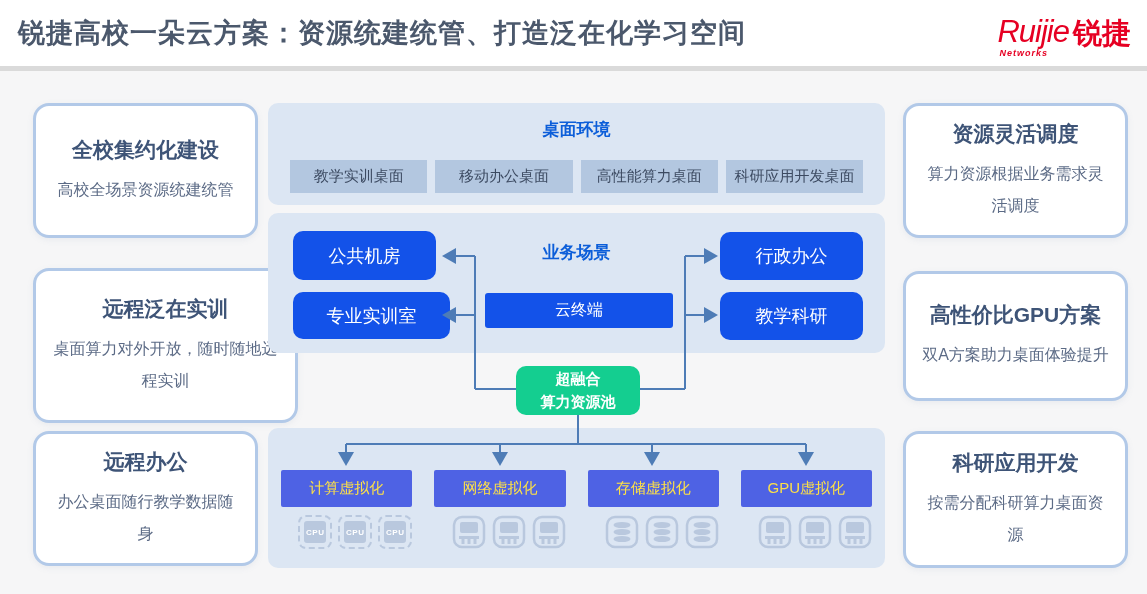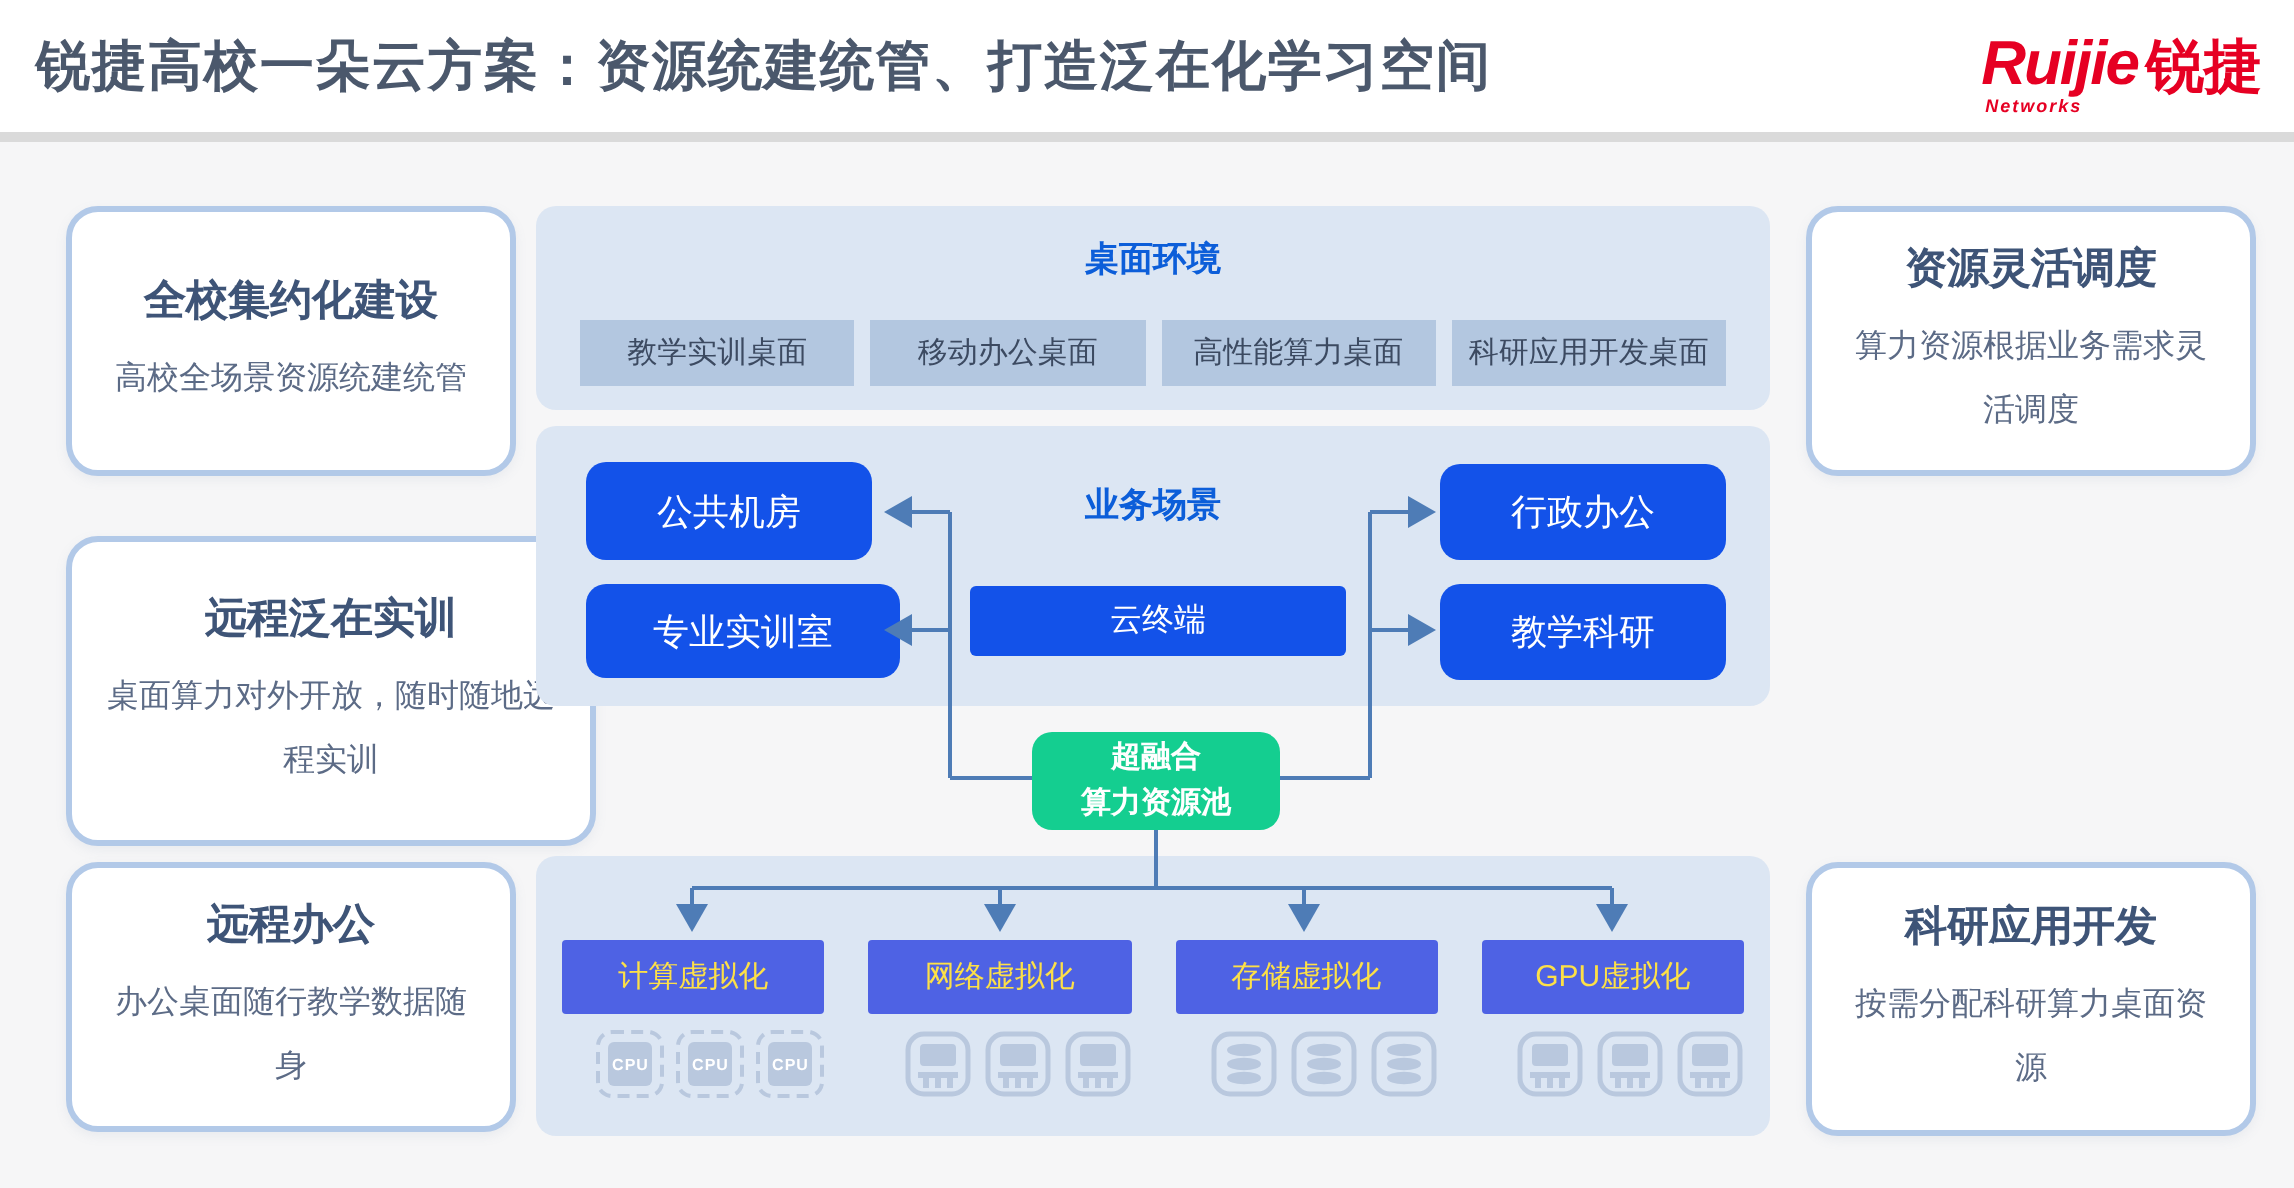--- a/index.html
+++ b/index.html
@@ -4,21 +4,21 @@
 <style>
   * { margin:0; padding:0; box-sizing:border-box; }
   body { font-family:"Liberation Sans","DejaVu Sans",sans-serif; background:#f6f6f7; }
   .slide { position:relative; width:1147px; height:594px; background:#f6f6f7; overflow:hidden; }
 
   
   .header { position:absolute; left:0; top:0; width:1147px; height:66px; background:#ffffff; }
   .page-title { position:absolute; left:18px; top:15px; font-size:27px; font-weight:bold; color:#4b586c; letter-spacing:1px; }
   .logo { position:absolute; right:16px; top:14px; display:flex; align-items:flex-start; color:#e60023; }
   .logo-en { position:relative; display:inline-block; }
-  .logo-ruijie { font-size:31px; font-weight:bold; font-style:italic; letter-spacing:-1px; }
+  .logo-ruijie { font-size:31px; font-weight:normal; font-style:italic; letter-spacing:-1px; }
   .logo-networks { position:absolute; left:2px; bottom:-8px; font-size:9px; font-weight:bold; font-style:italic; letter-spacing:1px; }
   .logo-cn { font-size:29px; font-weight:bold; margin-left:4px; }
   .divider { position:absolute; left:0; top:66px; width:1147px; height:5px; background:#dadada; }
 
   
   .card { position:absolute; background:#ffffff; border:3px solid #b2c9e8; border-radius:16px;
           display:flex; flex-direction:column; align-items:center; justify-content:center;
           text-align:center; padding:0 16px; box-shadow:0 2px 6px rgba(120,140,170,0.10); }
   .card-title { font-size:21px; font-weight:bold; color:#3e5477; margin-bottom:10px; }
   .card-desc { font-size:16px; color:#5c6b86; line-height:2.0; }
@@ -97,20 +97,24 @@
     <div class="card-desc">桌面算力对外开放，随时随地远程实训</div>
   </div>
   <div class="card card-l3">
     <div class="card-title">远程办公</div>
     <div class="card-desc">办公桌面随行教学数据随身</div>
   </div>
 
   <div class="card card-r1">
     <div class="card-title">资源灵活调度</div>
     <div class="card-desc">算力资源根据业务需求灵活调度</div>
+  </div>
+  <div class="card card-r2">
+    <div class="card-title">高性价比GPU方案</div>
+    <div class="card-desc">双A方案助力桌面体验提升</div>
   </div>
   <div class="card card-r3">
     <div class="card-title">科研应用开发</div>
     <div class="card-desc">按需分配科研算力桌面资源</div>
   </div>
 
   <div class="panel p1">
     <div class="panel-title">桌面环境</div>
     <div class="desk-row">
       <div class="desk-btn">教学实训桌面</div>

